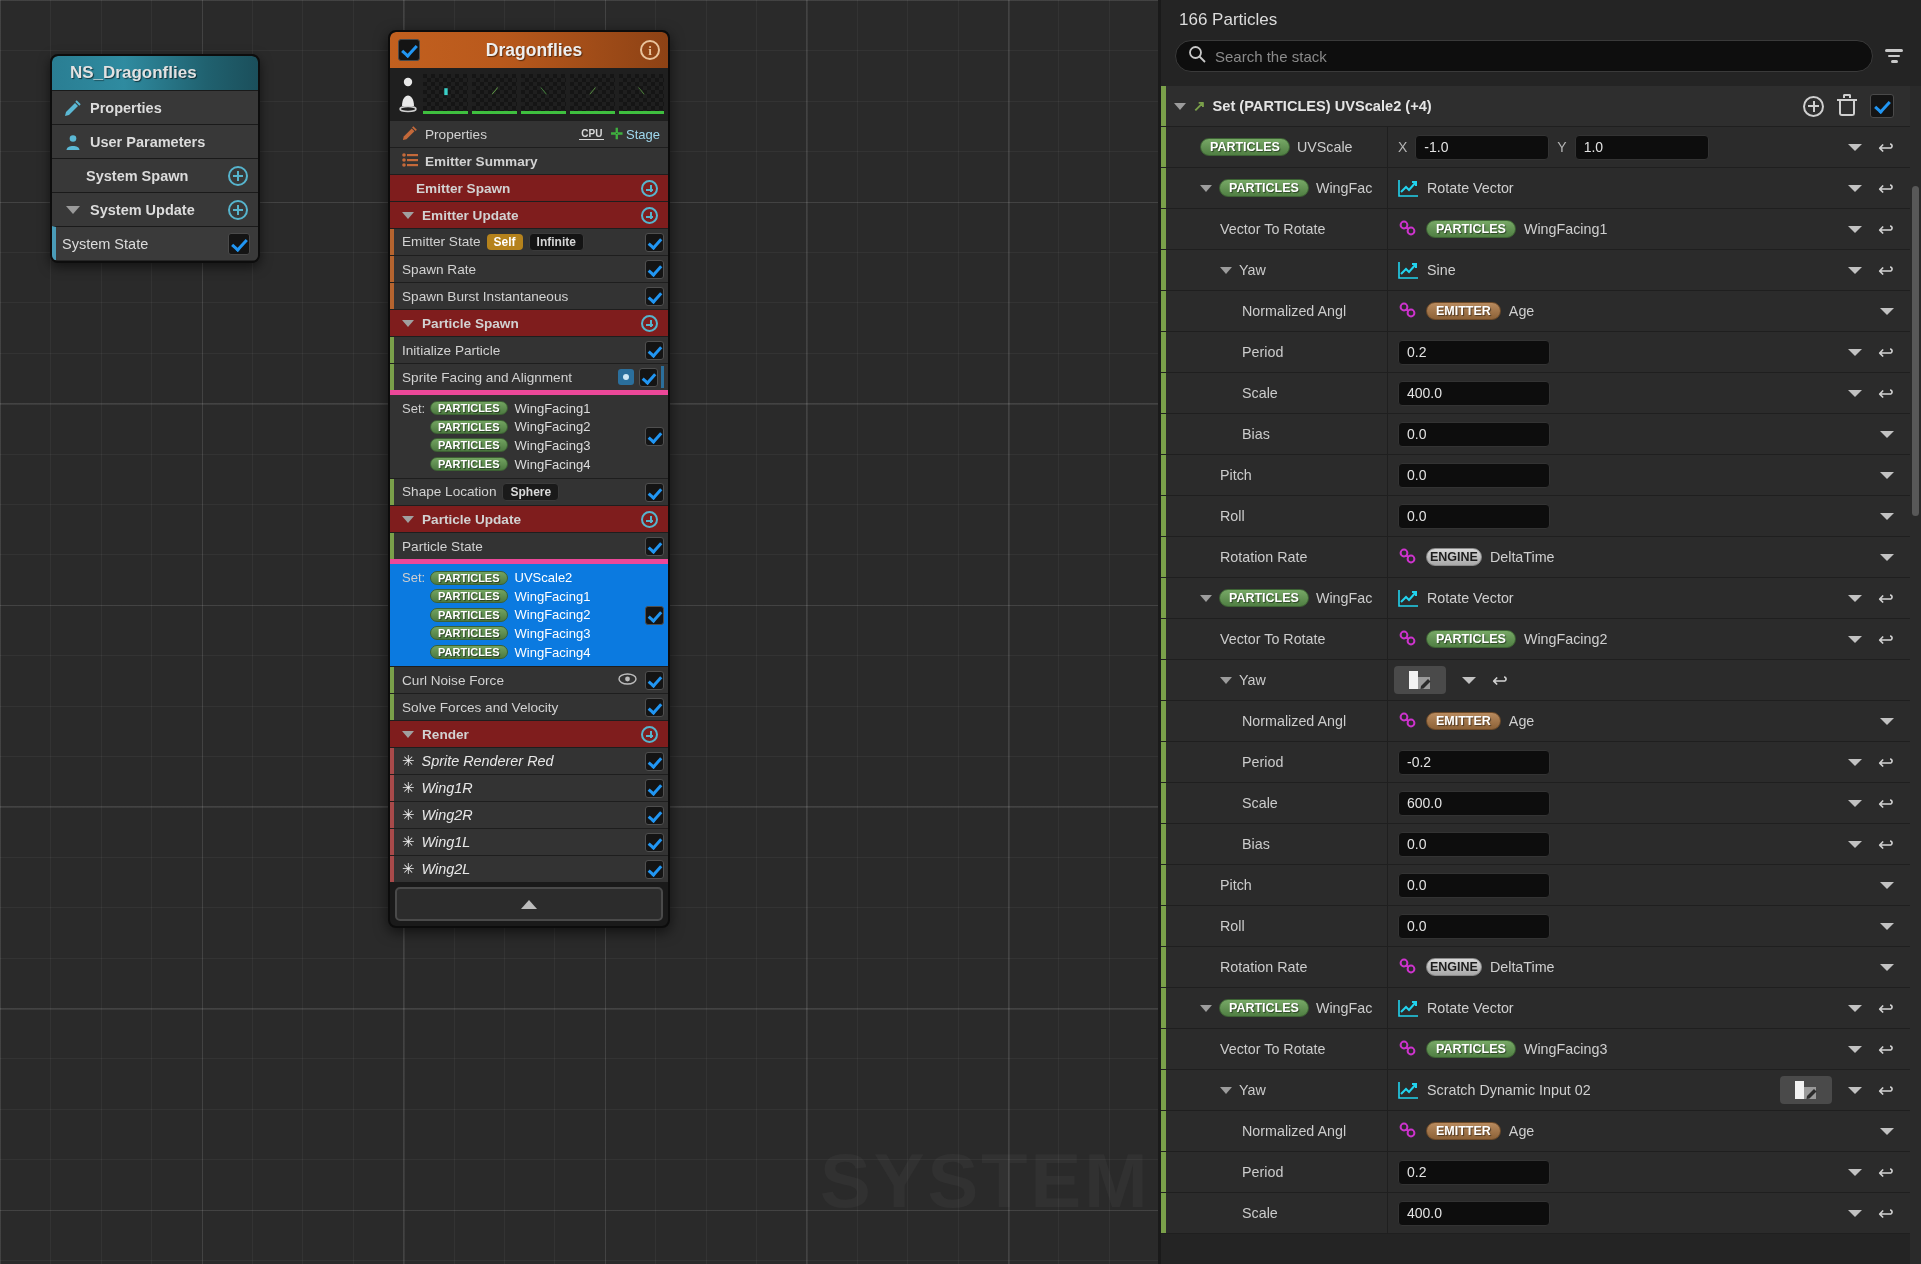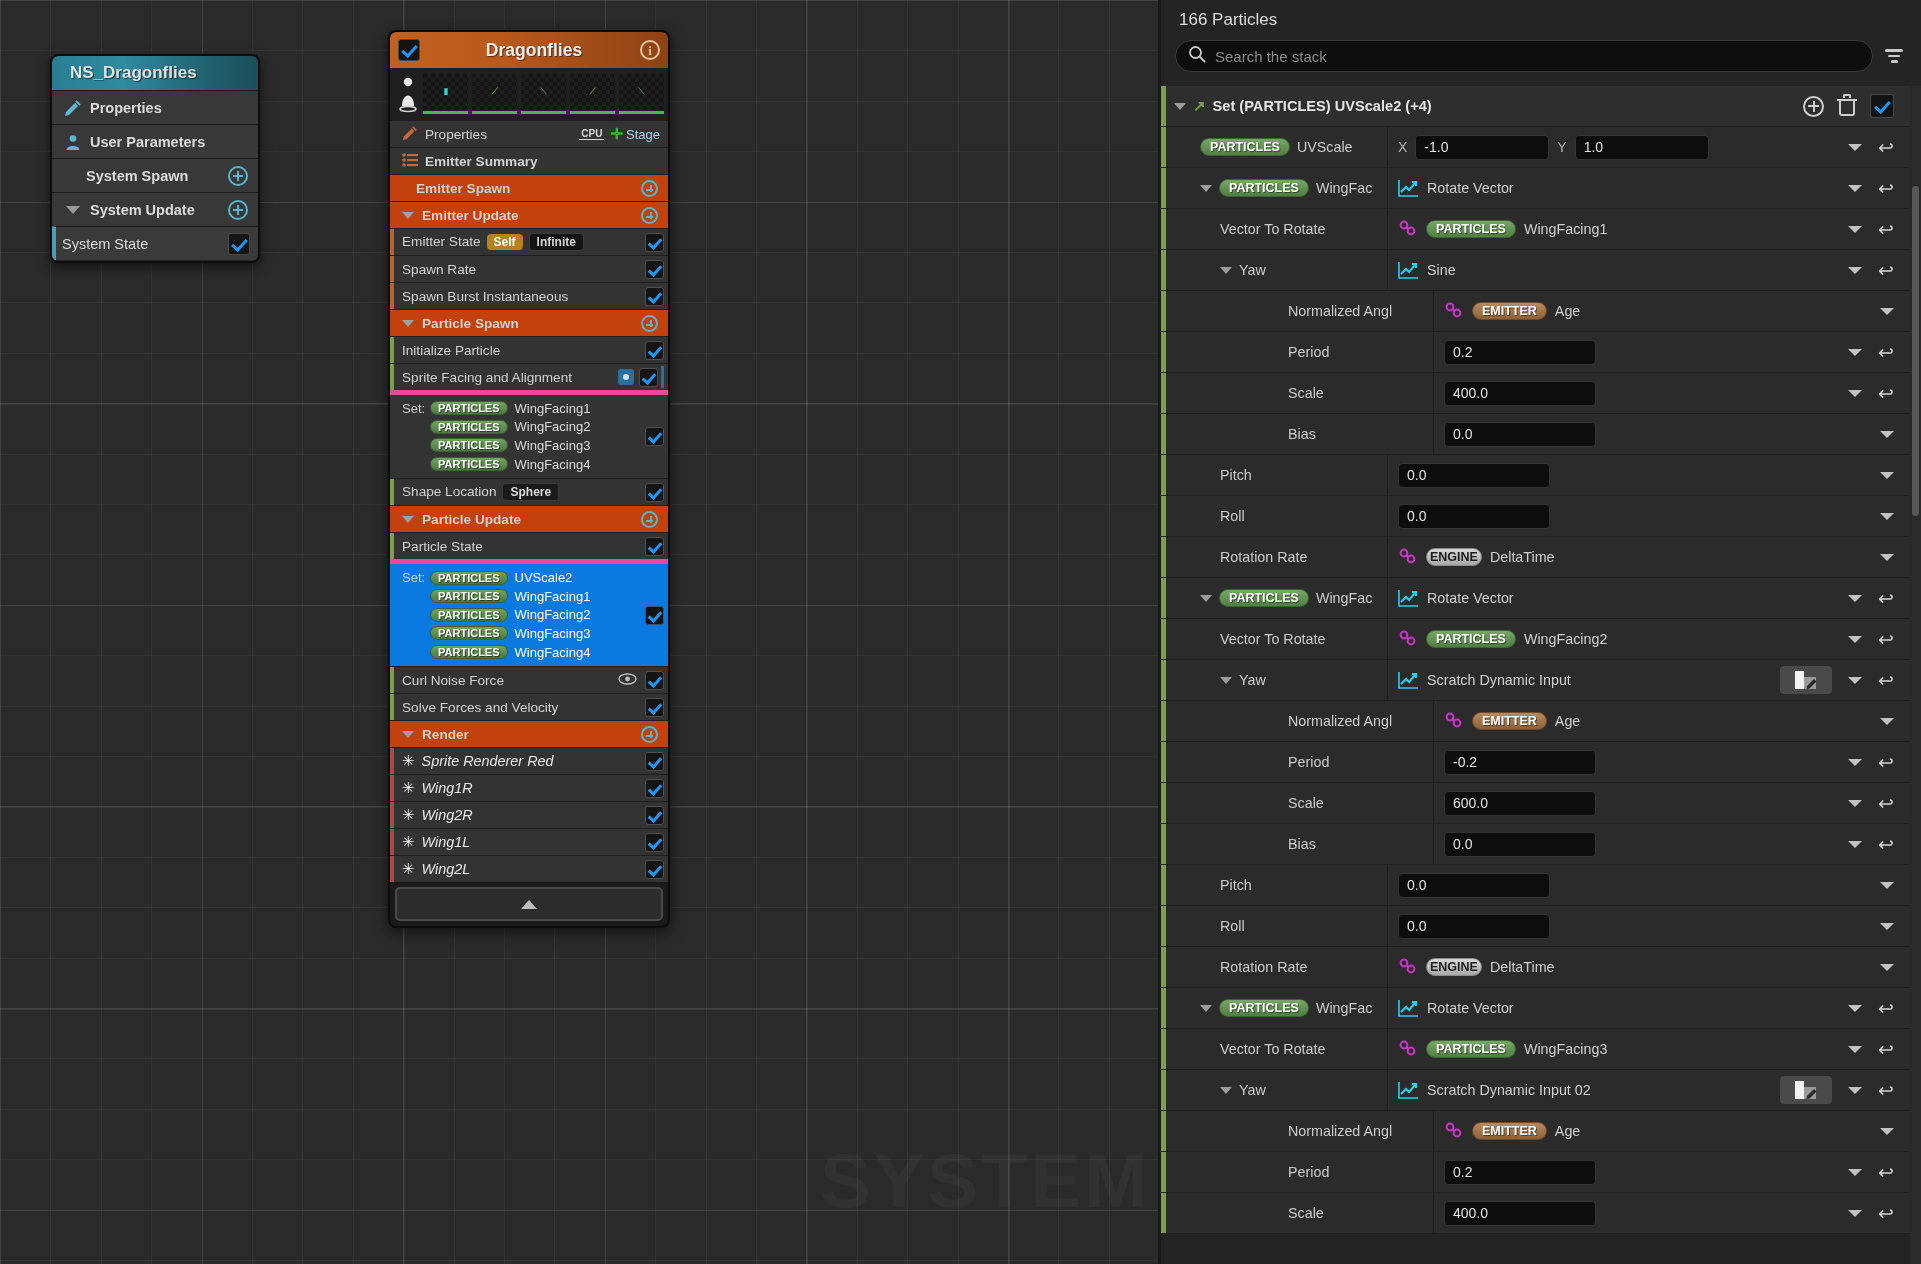--- a/index.html
+++ b/index.html
@@ -121,21 +121,21 @@
     display:flex; align-items:center; height:27px;
     background:#333333; border-top:1px solid #1e1e1e;
     font-size:13.6px; color:#d2d2d2; padding-right:4px;
   }
   .erow .bar { width:4px; align-self:stretch; margin-right:8px; }
   .erow .bar.none { background:transparent; }
   .erow .bar.orange { background:#b5642f; }
   .erow .bar.green { background:#7aa04a; }
   .erow .bar.red { background:#a84a4a; }
   .erow .txt { flex:1; white-space:nowrap; overflow:hidden; }
-  .erow.cat { background:#c2410c; }
+  .erow.cat { background:#7f1d1d; }
   .erow .mini-tri { width:0;height:0;border-left:6px solid transparent;border-right:6px solid transparent;border-top:7px solid #a0a0a0; margin-right:8px;}
   .pill { display:inline-block; padding:1px 7px; border-radius:4px; font-size:12px; font-weight:bold; margin-left:6px; }
   .pill.self { background:#b5821c; color:#fff; }
   .pill.inf { background:#141414; color:#d5d5d5; border:1px solid #3a3a3a; }
   .pill.sphere { background:#1a1a1a; color:#d9d9d9; border:1px solid #3a3a3a; }
   .cb2 { width:19px;height:19px;background:#141414;border:1px solid #4f4f4f;border-radius:3px;position:relative;flex:none;}
   .cb2.on::after{content:'';position:absolute;left:5px;top:2px;width:5px;height:10px;border:solid #2196f3;border-width:0 3px 3px 0;transform:rotate(42deg);}
   .setblock { background:#333333; border-top:5px solid #ec4899; display:flex; }
   .setblock.sel { background:#0b7ae0; }
   .setblock .bar { width:4px; }
@@ -194,21 +194,21 @@
     align-self:stretch;
     border-right:1px solid #1f1f1f;
   }
   .grow .valcell {
     flex:1; display:flex; align-items:center; gap:8px; padding-left:10px;
     align-self:stretch; font-size:14.3px; color:#cfcfcf; min-width:0;
   }
   .grow .actions { display:flex; align-items:center; gap:16px; padding:0 16px 0 6px; flex:none; }
   .ind1 { padding-left:34px !important; }
   .ind2 { padding-left:54px !important; }
-  .ind3 { padding-left:76px !important;margin-left:46px; }
+  .ind3 { padding-left:76px !important; }
   .tri-sm { width:0;height:0;border-left:6px solid transparent;border-right:6px solid transparent;border-top:7px solid #9c9c9c; flex:none;}
   .mod-ico { color:#7aa04a; font-size:15px; flex:none; transform:rotate(0deg); }
   .ppill2 {
     display:inline-block; background:linear-gradient(#77a866,#507f43); color:#fff;
     border-radius:10px; padding:1px 9px; font-size:12.5px; font-weight:bold;
     text-shadow:1px 1px 1px rgba(0,0,0,0.5); border:1px solid #3d6334; flex:none;
   }
   .epill {
     display:inline-block; background:linear-gradient(#b88a5e,#8d6238); color:#fff;
     border-radius:10px; padding:1px 9px; font-size:12.5px; font-weight:bold;
@@ -840,29 +840,203 @@
             <span class="undo-ico">↩</span>
           </span>
         </div>
 
         <div class="grow param">
           <span class="lbar"></span>
           <span class="namecell ind2">
             <span class="tri-sm"></span>
             <span>Yaw</span>
           </span>
+          <span class="actions">
+            <span class="edit-btn">
+              <svg width="28" height="22" viewBox="0 0 28 22">
+                  <path d="M3 2 L12 2 L12 20 L3 20 Z" fill="#f2f2f2"></path>
+                  <rect x="12" y="8" width="12" height="12" fill="#9a9a9a"></rect>
+                  <path d="M15 17 L22 10 L24.5 12.5 L17.5 19.5 L14.5 20 Z" fill="#2b2b2b"></path>
+                </svg>
+            </span>
+            <span class="chev-d"></span>
+            <span class="undo-ico">↩</span>
+          </span>
+        </div>
+
+        <div class="grow param">
+          <span class="lbar"></span>
+          <span class="namecell ind3">
+            <span>Normalized Angl</span>
+          </span>
+          <span class="valcell">
+            <span class="link-ico">
+              <svg width="20" height="16" viewBox="0 0 20 16">
+                  <circle cx="6" cy="5" r="3.4" fill="none" stroke="#cc33cc" stroke-width="2"></circle>
+                  <circle cx="13" cy="11" r="3.4" fill="none" stroke="#cc33cc" stroke-width="2"></circle>
+                  <line x1="8" y1="7.5" x2="11" y2="9" stroke="#cc33cc" stroke-width="2"></line>
+                </svg>
+            </span>
+            <span class="epill">EMITTER</span>
+            <span>Age</span>
+          </span>
+          <span class="actions">
+            <span class="chev-d"></span>
+          </span>
+        </div>
+
+        <div class="grow param">
+          <span class="lbar"></span>
+          <span class="namecell ind3">
+            <span>Period</span>
+          </span>
+          <span class="valcell">
+            <span class="numfield wide">-0.2</span>
+          </span>
+          <span class="actions">
+            <span class="chev-d"></span>
+            <span class="undo-ico">↩</span>
+          </span>
+        </div>
+
+        <div class="grow param">
+          <span class="lbar"></span>
+          <span class="namecell ind3">
+            <span>Scale</span>
+          </span>
+          <span class="valcell">
+            <span class="numfield wide">600.0</span>
+          </span>
+          <span class="actions">
+            <span class="chev-d"></span>
+            <span class="undo-ico">↩</span>
+          </span>
+        </div>
+
+        <div class="grow param">
+          <span class="lbar"></span>
+          <span class="namecell ind3">
+            <span>Bias</span>
+          </span>
+          <span class="valcell">
+            <span class="numfield wide">0.0</span>
+          </span>
+          <span class="actions">
+            <span class="chev-d"></span>
+            <span class="undo-ico">↩</span>
+          </span>
+        </div>
+
+        <div class="grow param">
+          <span class="lbar"></span>
+          <span class="namecell ind2">
+            <span>Pitch</span>
+          </span>
+          <span class="valcell">
+            <span class="numfield wide">0.0</span>
+          </span>
+          <span class="actions">
+            <span class="chev-d"></span>
+          </span>
+        </div>
+
+        <div class="grow param">
+          <span class="lbar"></span>
+          <span class="namecell ind2">
+            <span>Roll</span>
+          </span>
+          <span class="valcell">
+            <span class="numfield wide">0.0</span>
+          </span>
+          <span class="actions">
+            <span class="chev-d"></span>
+          </span>
+        </div>
+
+        <div class="grow param">
+          <span class="lbar"></span>
+          <span class="namecell ind2">
+            <span>Rotation Rate</span>
+          </span>
+          <span class="valcell">
+            <span class="link-ico">
+              <svg width="20" height="16" viewBox="0 0 20 16">
+                  <circle cx="6" cy="5" r="3.4" fill="none" stroke="#cc33cc" stroke-width="2"></circle>
+                  <circle cx="13" cy="11" r="3.4" fill="none" stroke="#cc33cc" stroke-width="2"></circle>
+                  <line x1="8" y1="7.5" x2="11" y2="9" stroke="#cc33cc" stroke-width="2"></line>
+                </svg>
+            </span>
+            <span class="engpill">ENGINE</span>
+            <span>DeltaTime</span>
+          </span>
+          <span class="actions">
+            <span class="chev-d"></span>
+          </span>
+        </div>
+
+        <div class="grow param">
+          <span class="lbar"></span>
+          <span class="namecell ind1">
+            <span class="tri-sm"></span>
+            <span class="ppill2">PARTICLES</span>
+            <span>WingFac</span>
+          </span>
           <span class="valcell">
             <span class="curve-ico">
               <svg width="21" height="18" viewBox="0 0 21 18">
                   <path d="M1 1 L1 17 L20 17" stroke="#22d3ee" stroke-width="1.6" fill="none"></path>
                   <path d="M3 13 L8 8 L11 11 L18 3" stroke="#22d3ee" stroke-width="2" fill="none"></path>
                   <path d="M14 3 L18 3 L18 7" stroke="#22d3ee" stroke-width="2" fill="none"></path>
                 </svg>
             </span>
-            <span>Scratch Dynamic Input</span>
+            <span>Rotate Vector</span>
+          </span>
+          <span class="actions">
+            <span class="chev-d"></span>
+            <span class="undo-ico">↩</span>
+          </span>
+        </div>
+
+        <div class="grow param">
+          <span class="lbar"></span>
+          <span class="namecell ind2">
+            <span>Vector To Rotate</span>
+          </span>
+          <span class="valcell">
+            <span class="link-ico">
+              <svg width="20" height="16" viewBox="0 0 20 16">
+                  <circle cx="6" cy="5" r="3.4" fill="none" stroke="#cc33cc" stroke-width="2"></circle>
+                  <circle cx="13" cy="11" r="3.4" fill="none" stroke="#cc33cc" stroke-width="2"></circle>
+                  <line x1="8" y1="7.5" x2="11" y2="9" stroke="#cc33cc" stroke-width="2"></line>
+                </svg>
+            </span>
+            <span class="ppill2">PARTICLES</span>
+            <span>WingFacing3</span>
+          </span>
+          <span class="actions">
+            <span class="chev-d"></span>
+            <span class="undo-ico">↩</span>
+          </span>
+        </div>
+
+        <div class="grow param">
+          <span class="lbar"></span>
+          <span class="namecell ind2">
+            <span class="tri-sm"></span>
+            <span>Yaw</span>
+          </span>
+          <span class="valcell">
+            <span class="curve-ico">
+              <svg width="21" height="18" viewBox="0 0 21 18">
+                  <path d="M1 1 L1 17 L20 17" stroke="#22d3ee" stroke-width="1.6" fill="none"></path>
+                  <path d="M3 13 L8 8 L11 11 L18 3" stroke="#22d3ee" stroke-width="2" fill="none"></path>
+                  <path d="M14 3 L18 3 L18 7" stroke="#22d3ee" stroke-width="2" fill="none"></path>
+                </svg>
+            </span>
+            <span>Scratch Dynamic Input 02</span>
           </span>
           <span class="actions">
             <span class="edit-btn">
               <svg width="28" height="22" viewBox="0 0 28 22">
                   <path d="M3 2 L12 2 L12 20 L3 20 Z" fill="#f2f2f2"></path>
                   <rect x="12" y="8" width="12" height="12" fill="#9a9a9a"></rect>
                   <path d="M15 17 L22 10 L24.5 12.5 L17.5 19.5 L14.5 20 Z" fill="#2b2b2b"></path>
                 </svg>
             </span>
             <span class="chev-d"></span>
@@ -890,204 +1064,20 @@
             <span class="chev-d"></span>
           </span>
         </div>
 
         <div class="grow param">
           <span class="lbar"></span>
           <span class="namecell ind3">
             <span>Period</span>
           </span>
           <span class="valcell">
-            <span class="numfield wide">-0.2</span>
-          </span>
-          <span class="actions">
-            <span class="chev-d"></span>
-            <span class="undo-ico">↩</span>
-          </span>
-        </div>
-
-        <div class="grow param">
-          <span class="lbar"></span>
-          <span class="namecell ind3">
-            <span>Scale</span>
-          </span>
-          <span class="valcell">
-            <span class="numfield wide">600.0</span>
-          </span>
-          <span class="actions">
-            <span class="chev-d"></span>
-            <span class="undo-ico">↩</span>
-          </span>
-        </div>
-
-        <div class="grow param">
-          <span class="lbar"></span>
-          <span class="namecell ind3">
-            <span>Bias</span>
-          </span>
-          <span class="valcell">
-            <span class="numfield wide">0.0</span>
-          </span>
-          <span class="actions">
-            <span class="chev-d"></span>
-            <span class="undo-ico">↩</span>
-          </span>
-        </div>
-
-        <div class="grow param">
-          <span class="lbar"></span>
-          <span class="namecell ind2">
-            <span>Pitch</span>
-          </span>
-          <span class="valcell">
-            <span class="numfield wide">0.0</span>
-          </span>
-          <span class="actions">
-            <span class="chev-d"></span>
-          </span>
-        </div>
-
-        <div class="grow param">
-          <span class="lbar"></span>
-          <span class="namecell ind2">
-            <span>Roll</span>
-          </span>
-          <span class="valcell">
-            <span class="numfield wide">0.0</span>
-          </span>
-          <span class="actions">
-            <span class="chev-d"></span>
-          </span>
-        </div>
-
-        <div class="grow param">
-          <span class="lbar"></span>
-          <span class="namecell ind2">
-            <span>Rotation Rate</span>
-          </span>
-          <span class="valcell">
-            <span class="link-ico">
-              <svg width="20" height="16" viewBox="0 0 20 16">
-                  <circle cx="6" cy="5" r="3.4" fill="none" stroke="#cc33cc" stroke-width="2"></circle>
-                  <circle cx="13" cy="11" r="3.4" fill="none" stroke="#cc33cc" stroke-width="2"></circle>
-                  <line x1="8" y1="7.5" x2="11" y2="9" stroke="#cc33cc" stroke-width="2"></line>
-                </svg>
-            </span>
-            <span class="engpill">ENGINE</span>
-            <span>DeltaTime</span>
-          </span>
-          <span class="actions">
-            <span class="chev-d"></span>
-          </span>
-        </div>
-
-        <div class="grow param">
-          <span class="lbar"></span>
-          <span class="namecell ind1">
-            <span class="tri-sm"></span>
-            <span class="ppill2">PARTICLES</span>
-            <span>WingFac</span>
-          </span>
-          <span class="valcell">
-            <span class="curve-ico">
-              <svg width="21" height="18" viewBox="0 0 21 18">
-                  <path d="M1 1 L1 17 L20 17" stroke="#22d3ee" stroke-width="1.6" fill="none"></path>
-                  <path d="M3 13 L8 8 L11 11 L18 3" stroke="#22d3ee" stroke-width="2" fill="none"></path>
-                  <path d="M14 3 L18 3 L18 7" stroke="#22d3ee" stroke-width="2" fill="none"></path>
-                </svg>
-            </span>
-            <span>Rotate Vector</span>
-          </span>
-          <span class="actions">
-            <span class="chev-d"></span>
-            <span class="undo-ico">↩</span>
-          </span>
-        </div>
-
-        <div class="grow param">
-          <span class="lbar"></span>
-          <span class="namecell ind2">
-            <span>Vector To Rotate</span>
-          </span>
-          <span class="valcell">
-            <span class="link-ico">
-              <svg width="20" height="16" viewBox="0 0 20 16">
-                  <circle cx="6" cy="5" r="3.4" fill="none" stroke="#cc33cc" stroke-width="2"></circle>
-                  <circle cx="13" cy="11" r="3.4" fill="none" stroke="#cc33cc" stroke-width="2"></circle>
-                  <line x1="8" y1="7.5" x2="11" y2="9" stroke="#cc33cc" stroke-width="2"></line>
-                </svg>
-            </span>
-            <span class="ppill2">PARTICLES</span>
-            <span>WingFacing3</span>
-          </span>
-          <span class="actions">
-            <span class="chev-d"></span>
-            <span class="undo-ico">↩</span>
-          </span>
-        </div>
-
-        <div class="grow param">
-          <span class="lbar"></span>
-          <span class="namecell ind2">
-            <span class="tri-sm"></span>
-            <span>Yaw</span>
-          </span>
-          <span class="valcell">
-            <span class="curve-ico">
-              <svg width="21" height="18" viewBox="0 0 21 18">
-                  <path d="M1 1 L1 17 L20 17" stroke="#22d3ee" stroke-width="1.6" fill="none"></path>
-                  <path d="M3 13 L8 8 L11 11 L18 3" stroke="#22d3ee" stroke-width="2" fill="none"></path>
-                  <path d="M14 3 L18 3 L18 7" stroke="#22d3ee" stroke-width="2" fill="none"></path>
-                </svg>
-            </span>
-            <span>Scratch Dynamic Input 02</span>
-          </span>
-          <span class="actions">
-            <span class="edit-btn">
-              <svg width="28" height="22" viewBox="0 0 28 22">
-                  <path d="M3 2 L12 2 L12 20 L3 20 Z" fill="#f2f2f2"></path>
-                  <rect x="12" y="8" width="12" height="12" fill="#9a9a9a"></rect>
-                  <path d="M15 17 L22 10 L24.5 12.5 L17.5 19.5 L14.5 20 Z" fill="#2b2b2b"></path>
-                </svg>
-            </span>
-            <span class="chev-d"></span>
-            <span class="undo-ico">↩</span>
-          </span>
-        </div>
-
-        <div class="grow param">
-          <span class="lbar"></span>
-          <span class="namecell ind3">
-            <span>Normalized Angl</span>
-          </span>
-          <span class="valcell">
-            <span class="link-ico">
-              <svg width="20" height="16" viewBox="0 0 20 16">
-                  <circle cx="6" cy="5" r="3.4" fill="none" stroke="#cc33cc" stroke-width="2"></circle>
-                  <circle cx="13" cy="11" r="3.4" fill="none" stroke="#cc33cc" stroke-width="2"></circle>
-                  <line x1="8" y1="7.5" x2="11" y2="9" stroke="#cc33cc" stroke-width="2"></line>
-                </svg>
-            </span>
-            <span class="epill">EMITTER</span>
-            <span>Age</span>
-          </span>
-          <span class="actions">
-            <span class="chev-d"></span>
-          </span>
-        </div>
-
-        <div class="grow param">
-          <span class="lbar"></span>
-          <span class="namecell ind3">
-            <span>Period</span>
-          </span>
-          <span class="valcell">
             <span class="numfield wide">0.2</span>
           </span>
           <span class="actions">
             <span class="chev-d"></span>
             <span class="undo-ico">↩</span>
           </span>
         </div>
 
         <div class="grow param">
           <span class="lbar"></span>

